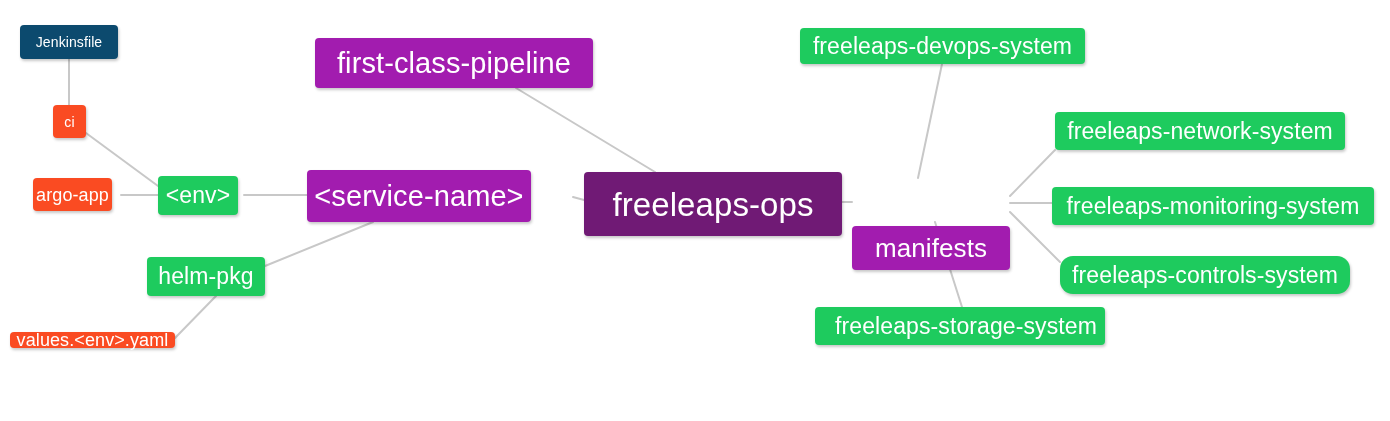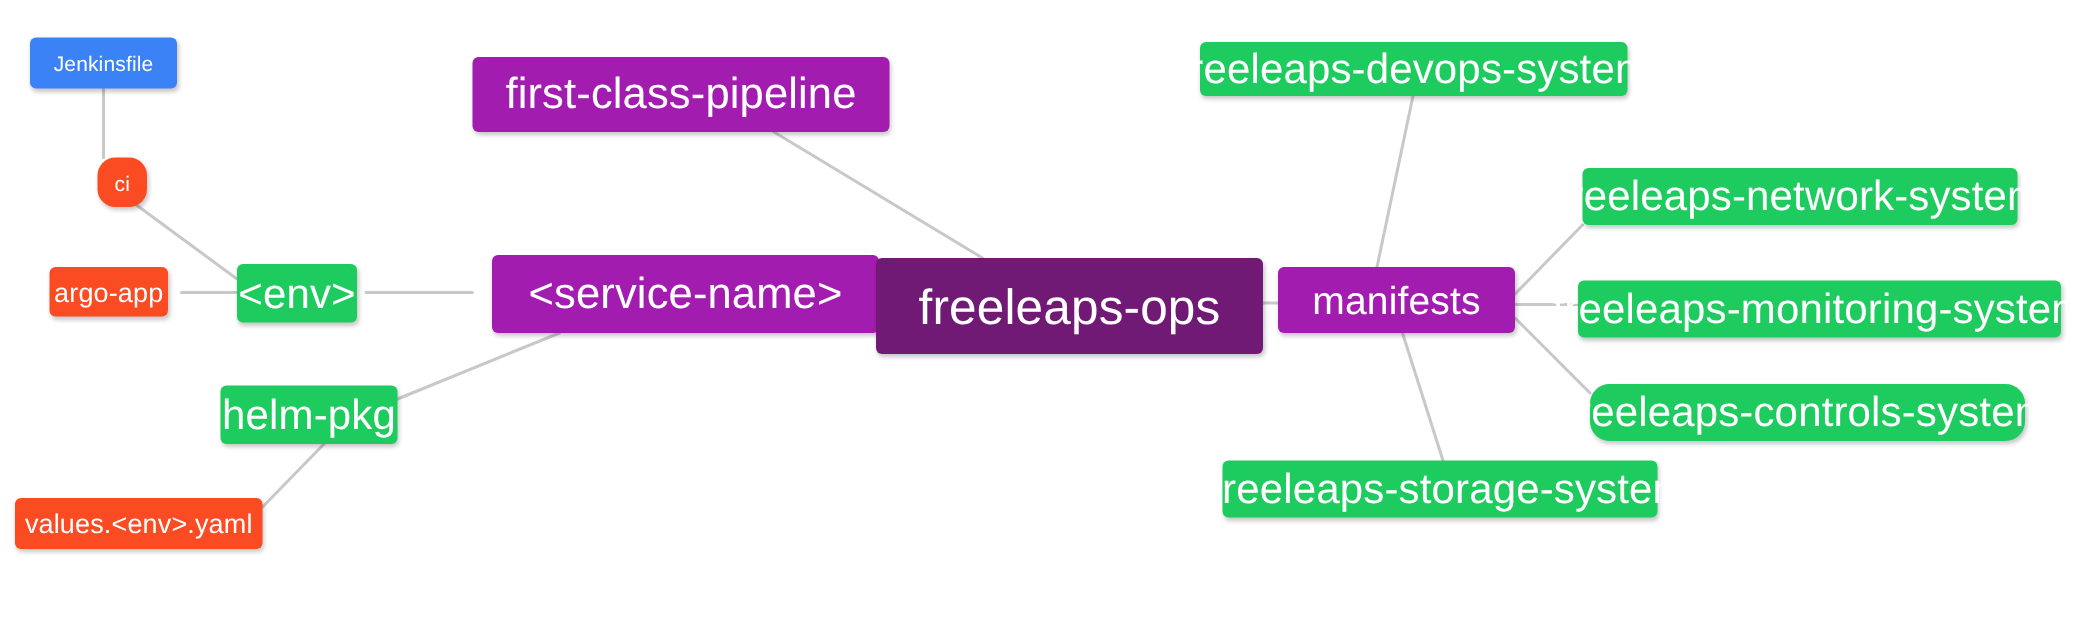--- a/index.html
+++ b/index.html
@@ -39,26 +39,26 @@
     white-space: nowrap;
     line-height: 1;
     letter-spacing: 0.1px;
     box-shadow: 1px 2px 3px rgba(0,0,0,0.22);
     text-align: center;
   }
   .n-root   { background: #701a75; }
   .n-blue   { background: #a21caf; }
   .n-green  { background: #1ecb5e; }
   .n-red    { background: #fa4b22; }
-  .n-orange { background: #3b82f6; }
+  .n-orange { background: #0c4a6e; }
 
   .sz-root     { font-size: 33px; }
   .sz-xl       { font-size: 29px; }
-  .sz-lg       { font-size: 26px; }
-  .sz-md       { font-size: 28px; }
+  .sz-lg       { font-size: 26px; margin-top: 48px; }
+  .sz-md       { font-size: 23px; }
   .sz-sm       { font-size: 18px; }
   .sz-xs       { font-size: 14px; }
 </style>
 </head>
 <body>
 
 <div id="canvas">
   <svg id="edge-layer" viewBox="0 0 1390 421" xmlns="http://www.w3.org/2000/svg">
       <line x1="69" y1="59" x2="69" y2="105" stroke="#c8c8c8" stroke-width="2" stroke-linecap="round"></line>
       <line x1="86" y1="133" x2="158" y2="186" stroke="#c8c8c8" stroke-width="2" stroke-linecap="round"></line>
@@ -70,27 +70,27 @@
       <line x1="573" y1="197" x2="584" y2="200" stroke="#c8c8c8" stroke-width="2" stroke-linecap="round"></line>
       <line x1="842" y1="202" x2="852" y2="202" stroke="#c8c8c8" stroke-width="2" stroke-linecap="round"></line>
       <line x1="942" y1="64" x2="918" y2="178" stroke="#c8c8c8" stroke-width="2" stroke-linecap="round"></line>
       <line x1="1055" y1="150" x2="1010" y2="196" stroke="#c8c8c8" stroke-width="2" stroke-linecap="round"></line>
       <line x1="1052" y1="203" x2="1010" y2="203" stroke="#c8c8c8" stroke-width="2" stroke-linecap="round"></line>
       <line x1="1060" y1="262" x2="1010" y2="212" stroke="#c8c8c8" stroke-width="2" stroke-linecap="round"></line>
       <line x1="962" y1="307" x2="935" y2="222" stroke="#c8c8c8" stroke-width="2" stroke-linecap="round"></line>
     </svg>
   <div id="node-layer">
       <div class="node n-orange sz-xs" style="left: 20px; top: 25px; width: 98px; height: 34px;">Jenkinsfile</div>
-      <div class="node n-red sz-xs" style="left: 65px; top: 105px; width: 33px; height: 33px; border-radius: 12px;">ci</div>
+      <div class="node n-red sz-xs" style="left: 53px; top: 105px; width: 33px; height: 33px;">ci</div>
       <div class="node n-red sz-sm" style="left: 33px; top: 178px; width: 79px; height: 33px;">argo-app</div>
       <div class="node n-green sz-md" style="left: 158px; top: 176px; width: 80px; height: 39px;">&lt;env&gt;</div>
-      <div class="node n-red sz-sm" style="left: 10px; top: 332px; width: 165px; height: 34px;">values.&lt;env&gt;.yaml</div>
+      <div class="node n-red sz-sm" style="left: 10px; top: 332px; width: 165px; height: 16px;">values.&lt;env&gt;.yaml</div>
       <div class="node n-green sz-md" style="left: 147px; top: 257px; width: 118px; height: 39px;">helm-pkg</div>
       <div class="node n-blue sz-xl" style="left: 315px; top: 38px; width: 278px; height: 50px;">first-class-pipeline</div>
-      <div class="node n-blue sz-xl" style="left: 328px; top: 170px; width: 258px; height: 52px;">&lt;service-name&gt;</div>
+      <div class="node n-blue sz-xl" style="left: 307px; top: 170px; width: 224px; height: 52px;">&lt;service-name&gt;</div>
       <div class="node n-root sz-root" style="left: 584px; top: 172px; width: 258px; height: 64px;">freeleaps-ops</div>
       <div class="node n-blue sz-lg" style="left: 852px; top: 178px; width: 158px; height: 44px;">manifests</div>
       <div class="node n-green sz-md" style="left: 800px; top: 28px; width: 285px; height: 36px;">freeleaps-devops-system</div>
       <div class="node n-green sz-md" style="left: 1055px; top: 112px; width: 290px; height: 38px;">freeleaps-network-system</div>
       <div class="node n-green sz-md" style="left: 1052px; top: 187px; width: 322px; height: 38px;">freeleaps-monitoring-system</div>
       <div class="node n-green sz-md" style="left: 1060px; top: 256px; width: 290px; height: 38px; border-radius: 13px;">freeleaps-controls-system</div>
       <div class="node n-green sz-md" style="left: 815px; top: 307px; width: 290px; height: 38px; padding-left: 12px;">freeleaps-storage-system</div>
     </div>
 </div>
 

